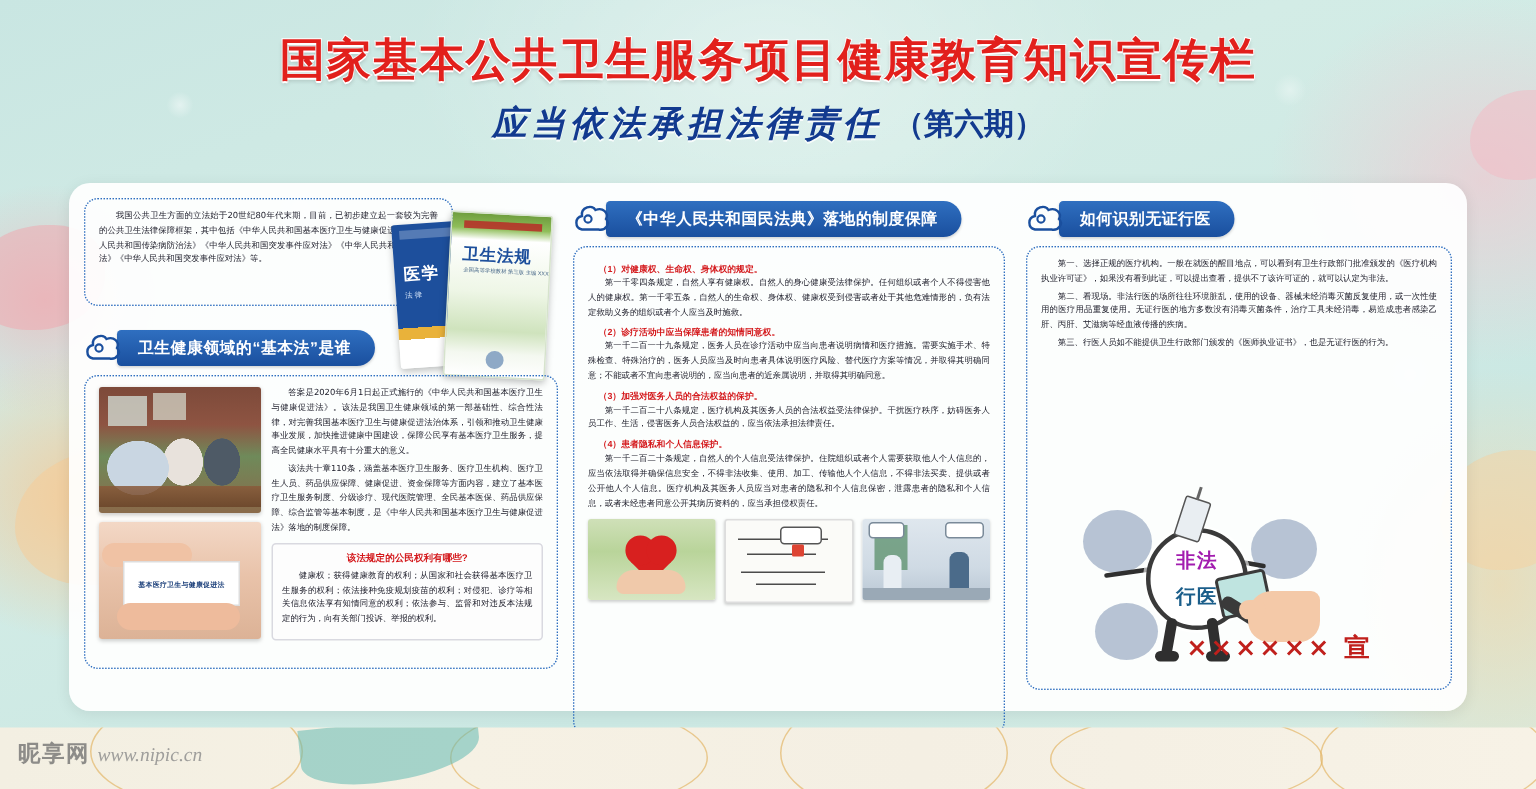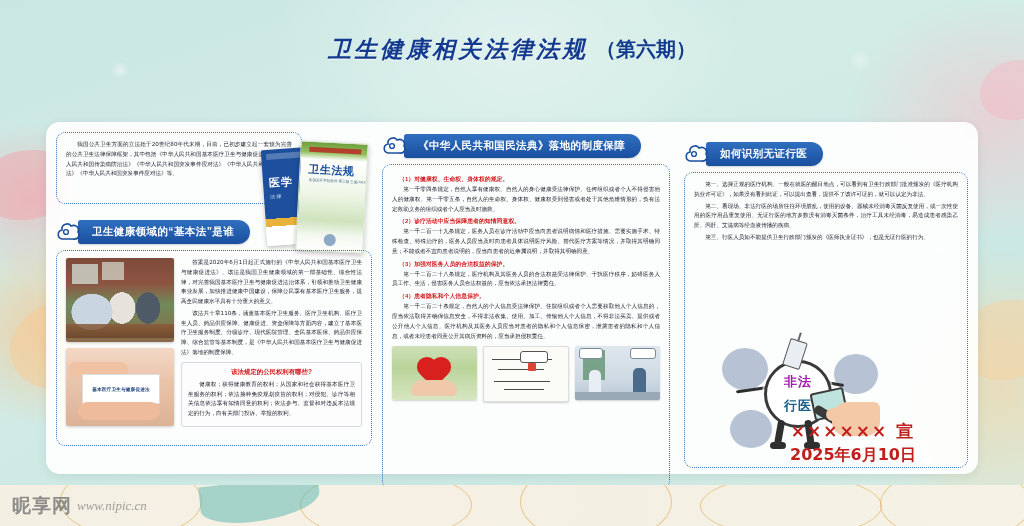--- a/index.html
+++ b/index.html
@@ -54,21 +54,21 @@
     background:rgba(255,255,255,.93);
     border-radius:14px;
     box-shadow:0 2px 10px rgba(0,0,0,.08);
     display:flex;gap:0;
     padding:0;
     z-index:4;
   }
   .col{position:relative;box-sizing:border-box;}
   .col-left{width:330px;padding:10px 8px 6px 10px;}
   .col-mid{width:300px;padding:10px 6px 6px 6px;}
-  .col-right{width:302px;padding:18px 10px 6px 8px;}
+  .col-right{width:302px;padding:10px 10px 6px 8px;}
   
   .sec-head{display:flex;align-items:center;margin:2px 0 6px 0;}
   .cloud-icon{flex:0 0 auto;width:26px;height:22px;position:relative;margin-right:-4px;z-index:2;}
   .cloud-icon svg{display:block;}
   .pill{
     background:linear-gradient(180deg,#2f6fc0,#1a4f9e);
     color:#fff;font-size:10.5px;font-weight:bold;
     padding:5px 16px 5px 14px;
     border-radius:3px 13px 13px 3px;
     letter-spacing:.4px;white-space:nowrap;
@@ -179,39 +179,40 @@
   
   #signature{position:absolute;right:56px;top:420px;text-align:center;z-index:6;width:230px;}
   #sig-name{color:#c0201c;font-weight:bold;font-size:17px;letter-spacing:2px;font-family:"DejaVu Sans",sans-serif;}
   #sig-date{color:#c0201c;font-weight:bold;font-size:16px;margin-top:2px;font-family:"DejaVu Sans",sans-serif;}
   
   #footer{position:absolute;left:0;bottom:0;width:1024px;height:41px;
     background:linear-gradient(90deg,#f3efe2 0%,#f6f1e4 30%,#f4efe3 60%,#f7f2e6 100%);
     overflow:hidden;z-index:9;}
   #footer .sw{position:absolute;border:1.5px solid rgba(226,178,95,.65);border-radius:50%;}
   #wm-logo{position:absolute;left:12px;top:8px;display:flex;align-items:center;gap:5px;z-index:2;}
-  #wm-cn{font-size:19px;font-weight:bold;color:#6b6b6b;letter-spacing:1px;font-family:"DejaVu Sans",sans-serif;opacity:.75;}
+  #wm-cn{font-size:15px;font-weight:bold;color:#6b6b6b;letter-spacing:1px;font-family:"DejaVu Sans",sans-serif;opacity:.75;}
   #wm-url{font-size:13px;color:#8a8a8a;font-style:italic;font-family:"Liberation Serif",serif;opacity:.8;}
   #wm-id{position:absolute;right:6px;top:9px;background:rgba(205,205,205,.72);color:#3a3a3a;
     font-size:10.5px;padding:2px 6px;font-family:"DejaVu Sans Mono",monospace;letter-spacing:0px;z-index:2;}
   #wm-teal{position:absolute;left:200px;top:-4px;width:120px;height:40px;background:#63b9b2;opacity:.55;
     border-radius:0 0 60% 40%;transform:rotate(-6deg);}
 </style>
 </head>
 <body>
 
 <div id="bg"></div>
 <div class="petal" style="left:-20px;top:150px;width:90px;height:70px;background:#f2a6ad;"></div>
 <div class="petal" style="left:980px;top:60px;width:70px;height:60px;background:#f3b9c4;"></div>
 <div class="petal" style="left:960px;top:300px;width:90px;height:80px;background:#f6d2a0;"></div>
 <div class="petal" style="left:10px;top:300px;width:110px;height:90px;background:#f7cc96;"></div>
 
 <div id="title-wrap">
+  <div id="main-title">国家基本公共卫生服务项目健康教育知识宣传栏</div>
   <div id="sub-title-row">
-    <span id="sub-title">卫生健康相关法律法规</span>
+    <span id="sub-title">应当依法承担法律责任</span>
     <span id="sub-issue">（第六期）</span>
   </div>
 </div>
 
 <div id="board">
 
   <div class="col col-left">
 
 
     <div class="dotbox" id="sec1-box">
@@ -354,21 +355,20 @@
         <div id="hand-right">
             <div class="thumb"></div>
           </div>
       </div>
     </div>
   </div>
 </div>
 
 <div id="signature">
   <div id="sig-name">××××××  宣</div>
-  <div id="sig-date">2025年6月10日</div>
 </div>
 
 <div id="footer">
   <div class="sw" style="left:60px;top:-20px;width:140px;height:70px;"></div>
   <div class="sw" style="left:300px;top:-14px;width:170px;height:66px;"></div>
   <div class="sw" style="left:520px;top:-24px;width:150px;height:80px;"></div>
   <div class="sw" style="left:700px;top:-10px;width:180px;height:60px;"></div>
   <div class="sw" style="left:880px;top:-18px;width:150px;height:72px;"></div>
   <div id="wm-teal"></div>
   <div id="wm-logo">

